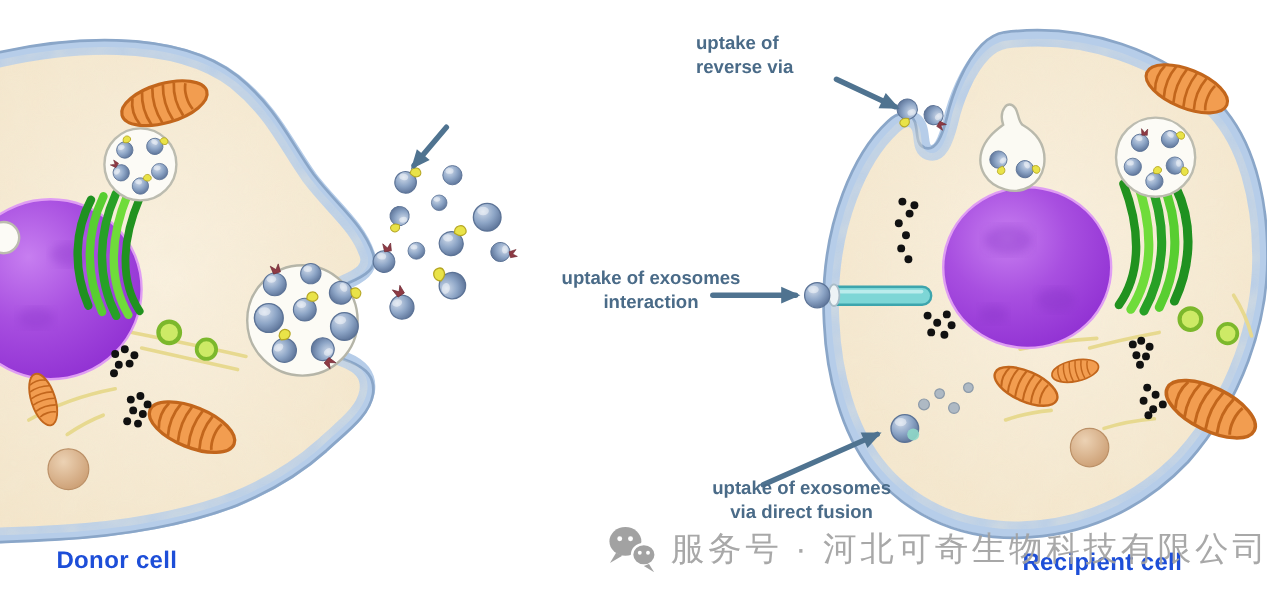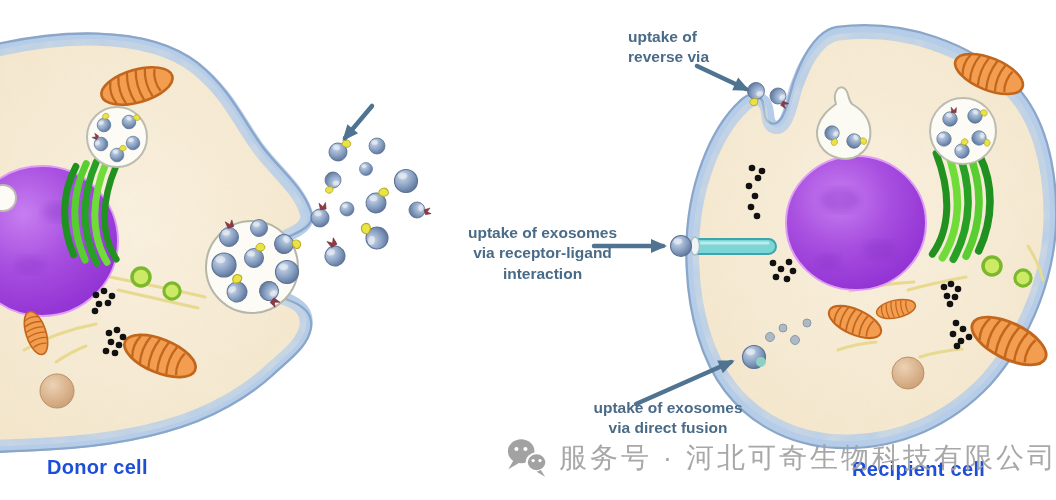--- a/index.html
+++ b/index.html
@@ -288,28 +288,27 @@
 
   <g stroke="#4f7390" stroke-width="4.5" stroke-linecap="round">
     <line x1="372" y1="106" x2="345" y2="138" marker-end="url(#ah)"></line>
     <line x1="697" y1="66" x2="746" y2="89" marker-end="url(#ah)"></line>
     <line x1="594" y1="246" x2="663" y2="246" marker-end="url(#ah)"></line>
     <line x1="636" y1="404" x2="731" y2="362" marker-end="url(#ah)"></line>
   </g>
 </svg>
 
 
-<div class="lbl left" style="left:580px;top:27px;width:140px;margin-left:48px;">
+<div class="lbl left" style="left:580px;top:27px;width:140px;">
   <div>uptake of</div>
   <div>reverse via</div>
 </div>
 
 <div class="lbl" style="left:455px;top:223px;width:175px;">
   <div>uptake of exosomes</div>
-  <div>via receptor-ligand</div>
   <div>interaction</div>
 </div>
 
 <div class="lbl" style="left:578px;top:398px;width:180px;">
   <div>uptake of exosomes</div>
   <div>via direct fusion</div>
 </div>
 
 <div class="cellname" style="left:47px;top:456px;">Donor cell</div>
 <div class="cellname" style="left:852px;top:458px;text-align:center;">Recipient cell</div>

